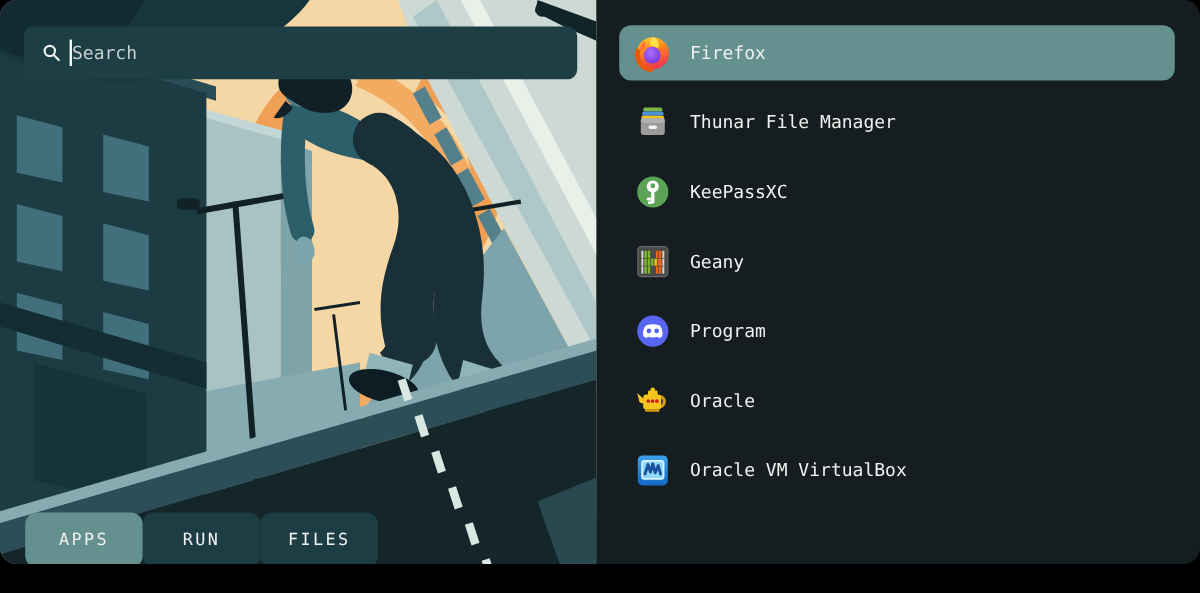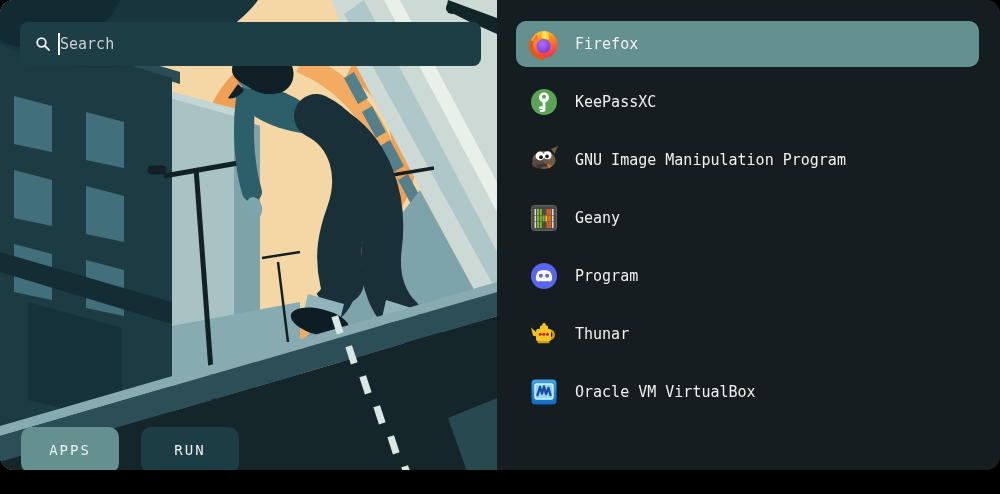--- a/index.html
+++ b/index.html
@@ -10,21 +10,21 @@
   .left-panel{position:relative;width:497px;height:494px;flex:0 0 497px;overflow:hidden;}
   .wallpaper{position:absolute;inset:0;display:block;}
   .search-bar{position:absolute;top:22px;left:20px;width:461px;height:44px;border-radius:8px;
     background:var(--search-bg,#1d3e45);display:flex;align-items:center;padding-left:15px;
     box-sizing:border-box;z-index:2;}
   .search-bar .mag{flex:0 0 16px;margin-right:7px;}
   .search-input{flex:1;background:transparent;border:none;outline:none;color:var(--text,#eff1ef);
     font-family:inherit;font-size:15px;padding:0 0 0 2px;}
   .search-input::placeholder{color:var(--placeholder,#c9d2d0);opacity:1;}
   .caret{position:absolute;left:38px;top:11px;width:2px;height:22px;background:#f4f6f4;z-index:3;}
-  .tabs{position:absolute;left:21px;bottom:21px;display:flex;gap:22px;z-index:2;}
+  .tabs{position:absolute;left:21px;bottom:21px;display:flex;z-index:2;}
   .tab{width:98px;height:46px;border:none;border-radius:10px;background:var(--tile-bg,#1d3d44);
     color:var(--text,#eff1ef);font-family:inherit;font-size:14px;letter-spacing:2px;
     cursor:pointer;}
   .tab.active{background:var(--accent,#649090);}
   
   .right-panel{flex:1;background:var(--panel-bg,#151d20);padding:21px 21px 0 19px;
     display:flex;flex-direction:column;gap:12px;box-sizing:border-box;}
   .row{height:46px;flex:0 0 46px;border-radius:10px;display:flex;align-items:center;
     padding-left:12px;gap:15px;cursor:pointer;}
   .row.selected{background:var(--accent,#649090);}
@@ -127,20 +127,21 @@
         <circle cx="6.5" cy="6.5" r="4.3" fill="none" stroke="#edf1f0" stroke-width="1.8"></circle>
         <line x1="10" y1="10" x2="14" y2="14" stroke="#edf1f0" stroke-width="1.8" stroke-linecap="round"></line>
       </svg>
       <span class="caret"></span>
       <input class="search-input" type="text" placeholder="Search" style="">
     </div>
 
     <div class="tabs">
       <button class="tab active">APPS</button>
       <button class="tab">RUN</button>
+      <button class="tab">FILES</button>
     </div>
   </div>
 
   <div class="right-panel">
 
     <div class="row selected">
       <svg class="app-icon" viewBox="0 0 32 32">
         <defs>
           <linearGradient id="fxg" x1="0" y1="0" x2="0.3" y2="1">
             <stop offset="0" stop-color="#ffd43b"></stop>
@@ -154,47 +155,44 @@
         </defs>
         <circle cx="16" cy="16.5" r="13.5" fill="url(#fxg)"></circle>
         <path d="M16,3 C20,4 22,8 20.5,12 L14,10 C13,7 14,4.5 16,3 Z" fill="#ffe14d"></path>
         <circle cx="15.5" cy="18" r="7" fill="url(#fxp)"></circle>
         <path d="M4,13 A12.5,12.5 0 0 0 16,30" fill="none" stroke="#e8570e" stroke-width="4"></path>
         <path d="M9,6 C6,9 5,12 5.5,15 L10,12 Z" fill="#ff7139"></path>
       </svg>
       <span class="label">Firefox</span>
     </div>
 
+    <div class="row">
+      <svg class="app-icon" viewBox="0 0 32 32">
+        <rect x="8" y="3.5" width="16" height="3.5" rx="1.6" fill="#7ab648"></rect>
+        <rect x="7" y="7" width="18" height="3.5" rx="1.6" fill="#4a90d9"></rect>
+        <rect x="6.5" y="10.5" width="19" height="3" rx="1.4" fill="#f5c211"></rect>
+        <rect x="6" y="12.5" width="20" height="14" rx="2" fill="#9b9b9b"></rect>
+        <rect x="6" y="12.5" width="20" height="4" rx="2" fill="#b0b0b0"></rect>
+        <rect x="12.5" y="18.5" width="7" height="3" rx="1.5" fill="#f2f2f2"></rect>
+      </svg>
+      <span class="label">Thunar File Manager</span>
+    </div>
 
     <div class="row">
       <svg class="app-icon" viewBox="0 0 32 32">
         <circle cx="16" cy="16" r="13" fill="#5ba355"></circle>
         <circle cx="16" cy="11.5" r="5" fill="#ffffff"></circle>
         <circle cx="16" cy="10.8" r="2" fill="#5ba355"></circle>
         <rect x="14.6" y="15.5" width="2.8" height="10" rx="1.2" fill="#ffffff"></rect>
         <rect x="11" y="20.6" width="4.5" height="2.4" rx="1" fill="#ffffff"></rect>
         <rect x="12" y="23.8" width="3.5" height="2.2" rx="1" fill="#ffffff"></rect>
       </svg>
       <span class="label">KeePassXC</span>
     </div>
 
-    <div class="row">
-      <svg class="app-icon" viewBox="0 0 32 32">
-        <path d="M23,5 L30,2 L26.5,10 Z" fill="#6b5a49"></path>
-        <ellipse cx="16" cy="16" rx="11.5" ry="9" fill="#6e5c4b"></ellipse>
-        <ellipse cx="10.5" cy="19.5" rx="6.5" ry="4.5" fill="#584a3c"></ellipse>
-        <circle cx="12" cy="12" r="4.4" fill="#ffffff"></circle>
-        <circle cx="19.5" cy="11.3" r="4" fill="#ffffff"></circle>
-        <circle cx="13" cy="13.2" r="1.9" fill="#1a1a1a"></circle>
-        <circle cx="19" cy="12.4" r="1.8" fill="#1a1a1a"></circle>
-        <path d="M8,21 L19,19.5 L19.6,22 L9,24.5 Z" fill="#3c3630"></path>
-        <path d="M18.5,19.8 L24,21.8 L21,24.2 Z" fill="#e07818"></path>
-      </svg>
-      <span class="label">GNU Image Manipulation Program</span>
-    </div>
 
     <div class="row">
       <svg class="app-icon" viewBox="0 0 32 32">
         <rect x="3.5" y="3.5" width="25" height="25" rx="3" fill="#4a4a48" stroke="#666664" stroke-width="1"></rect>
         <g fill="#d8d8d4">
           <rect x="6.5" y="7" width="1.6" height="6"></rect>
             <rect x="24" y="7" width="1.6" height="6"></rect>
           <rect x="6.5" y="13.5" width="1.6" height="6"></rect>
             <rect x="24" y="13.5" width="1.6" height="6"></rect>
           <rect x="6.5" y="20" width="1.6" height="6"></rect>
@@ -241,21 +239,21 @@
         <path d="M21.5,12.5 C27,12.5 27,20.5 21.5,21" fill="none" stroke="#d19e14" stroke-width="2.6"></path>
         <path d="M8.5,14.5 L3,9.5 L5,17.5 L8.5,18.5 Z" fill="#f3c51e"></path>
         <rect x="12" y="7.5" width="8" height="5" rx="1.2" fill="#f3c51e"></rect>
         <circle cx="16" cy="6.8" r="1.9" fill="#f3c51e"></circle>
         <rect x="8" y="10.8" width="15" height="12.5" rx="2.6" fill="#f3c51e"></rect>
         <rect x="9.5" y="23" width="12" height="2.2" rx="1" fill="#d19e14"></rect>
         <circle cx="12.2" cy="16.3" r="1.5" fill="#cc2222"></circle>
         <circle cx="15.8" cy="16.3" r="1.5" fill="#cc2222"></circle>
         <circle cx="19.4" cy="16.3" r="1.5" fill="#cc2222"></circle>
       </svg>
-      <span class="label">Thunar</span>
+      <span class="label">Oracle</span>
     </div>
 
     <div class="row">
       <svg class="app-icon" viewBox="0 0 32 32">
         <defs>
           <linearGradient id="vbg" x1="0" y1="0" x2="0" y2="1">
             <stop offset="0" stop-color="#3fa2ee"></stop>
               <stop offset="1" stop-color="#1368c4"></stop>
           </linearGradient>
         </defs>

